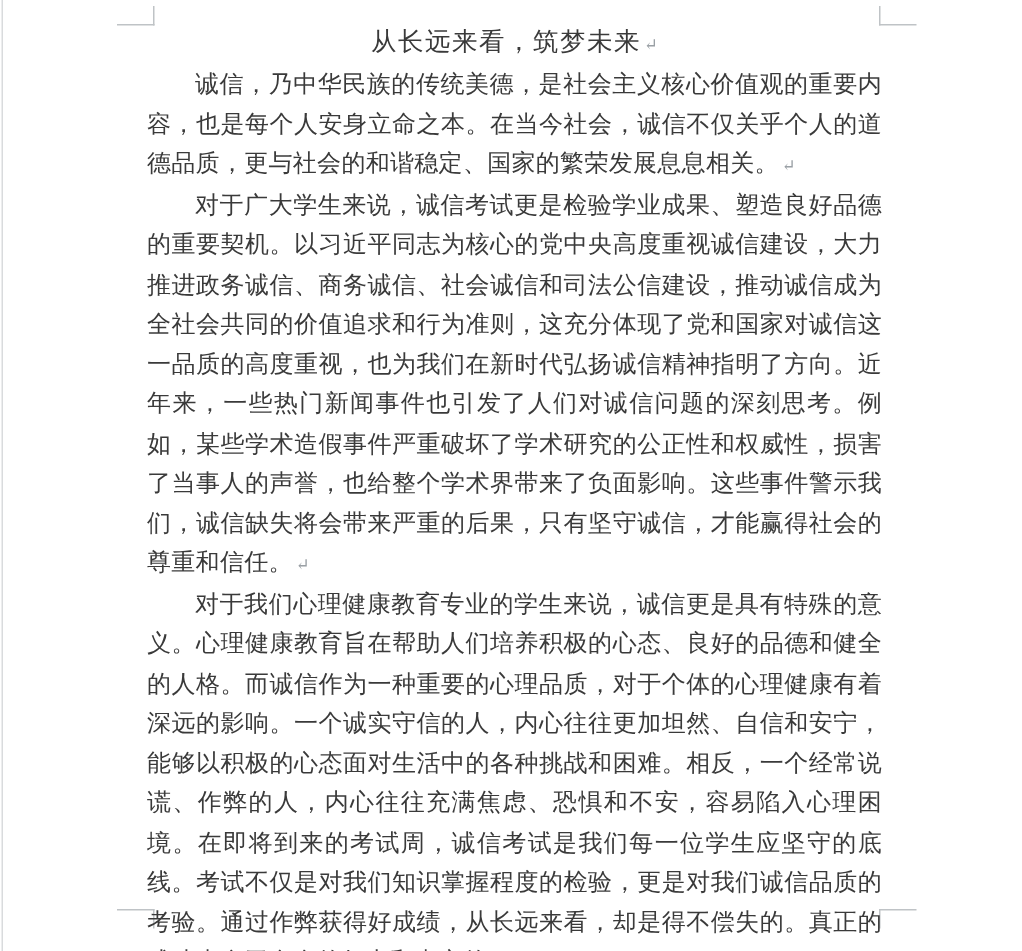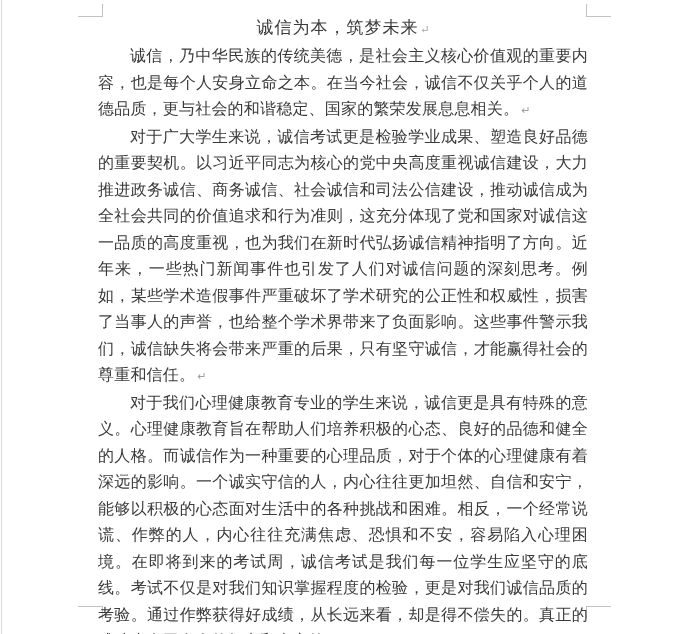--- a/index.html
+++ b/index.html
@@ -49,42 +49,41 @@
     letter-spacing: 1px;
     margin: 0;
   }
   .body-para {
     margin: 0;
     font-size: 16px;
     line-height: 26.5px;
     text-align: justify;
     text-indent: 2em;
     letter-spacing: 0.2px;
-    font-family: Liberation Serif, serif;
   }
   .pmark {
     font-size: 11px;
     color: #9aa0a5;
     letter-spacing: 0;
     margin-left: 2px;
   }
 </style>
 </head>
 <body>
 
 <div class="page-edge-left"></div>
 
 <div class="crop crop-tl"></div>
 <div class="crop crop-tr"></div>
 <div class="crop crop-bl"></div>
 <div class="crop crop-br"></div>
 
 <div class="content">
 
-  <h1 class="doc-title"><span>诚信为本，筑梦未来</span><span class="pmark">↵</span></h1>
+  <h1 class="doc-title"><span>从长远来看，筑梦未来</span><span class="pmark">↵</span></h1>
 
   <p class="body-para"><span>诚信，乃中华民族的传统美德，是社会主义核心价值观的重要内容，也是每个人安身立命之本。在当今社会，诚信不仅关乎个人的道德品质，更与社会的和谐稳定、国家的繁荣发展息息相关。</span><span class="pmark">↵</span></p>
 
   <p class="body-para"><span>对于广大学生来说，诚信考试更是检验学业成果、塑造良好品德的重要契机。以习近平同志为核心的党中央高度重视诚信建设，大力推进政务诚信、商务诚信、社会诚信和司法公信建设，推动诚信成为全社会共同的价值追求和行为准则，这充分体现了党和国家对诚信这一品质的高度重视，也为我们在新时代弘扬诚信精神指明了方向。近年来，一些热门新闻事件也引发了人们对诚信问题的深刻思考。例如，某些学术造假事件严重破坏了学术研究的公正性和权威性，损害了当事人的声誉，也给整个学术界带来了负面影响。这些事件警示我们，诚信缺失将会带来严重的后果，只有坚守诚信，才能赢得社会的尊重和信任。</span><span class="pmark">↵</span></p>
 
   <p class="body-para"><span>对于我们心理健康教育专业的学生来说，诚信更是具有特殊的意义。心理健康教育旨在帮助人们培养积极的心态、良好的品德和健全的人格。而诚信作为一种重要的心理品质，对于个体的心理健康有着深远的影响。一个诚实守信的人，内心往往更加坦然、自信和安宁，能够以积极的心态面对生活中的各种挑战和困难。相反，一个经常说谎、作弊的人，内心往往充满焦虑、恐惧和不安，容易陷入心理困境。在即将到来的考试周，诚信考试是我们每一位学生应坚守的底线。考试不仅是对我们知识掌握程度的检验，更是对我们诚信品质的考验。通过作弊获得好成绩，从长远来看，却是得不偿失的。真正的成功来自于自身的努力和真实的</span></p>
 
 </div>
 
 </body></html>

